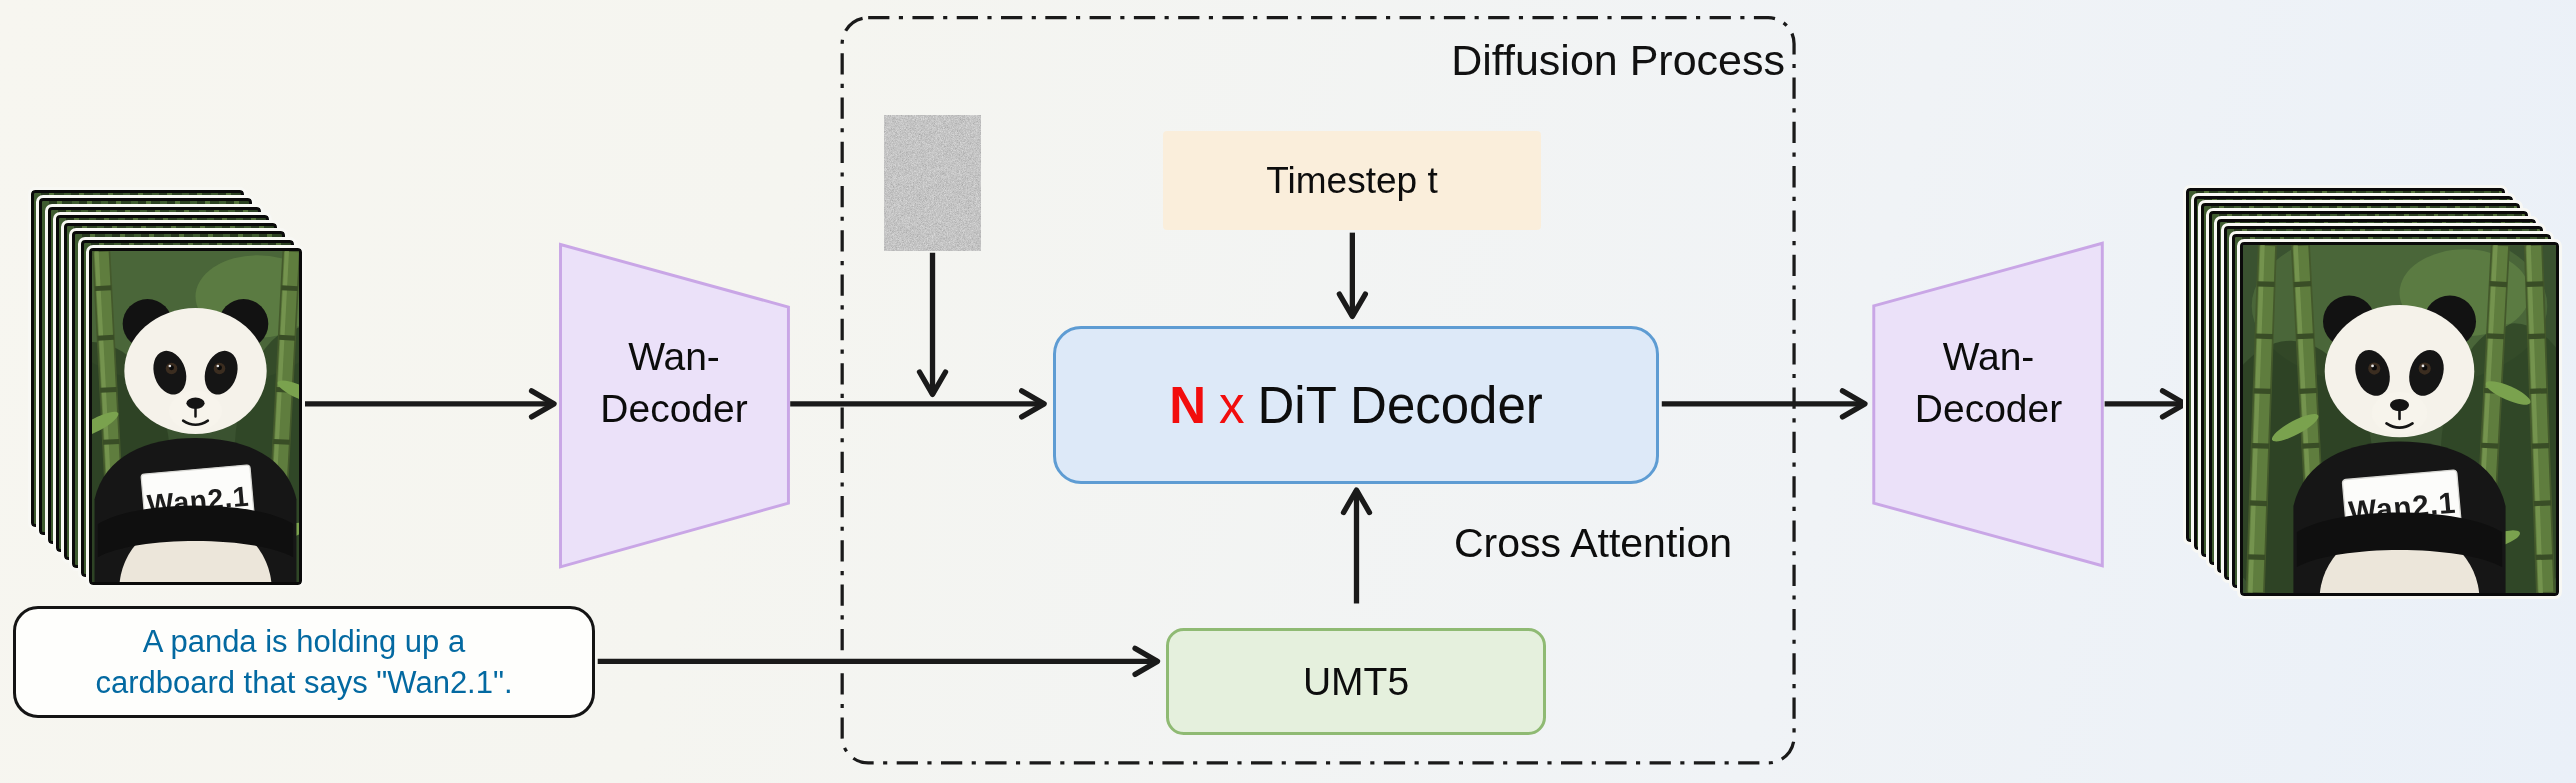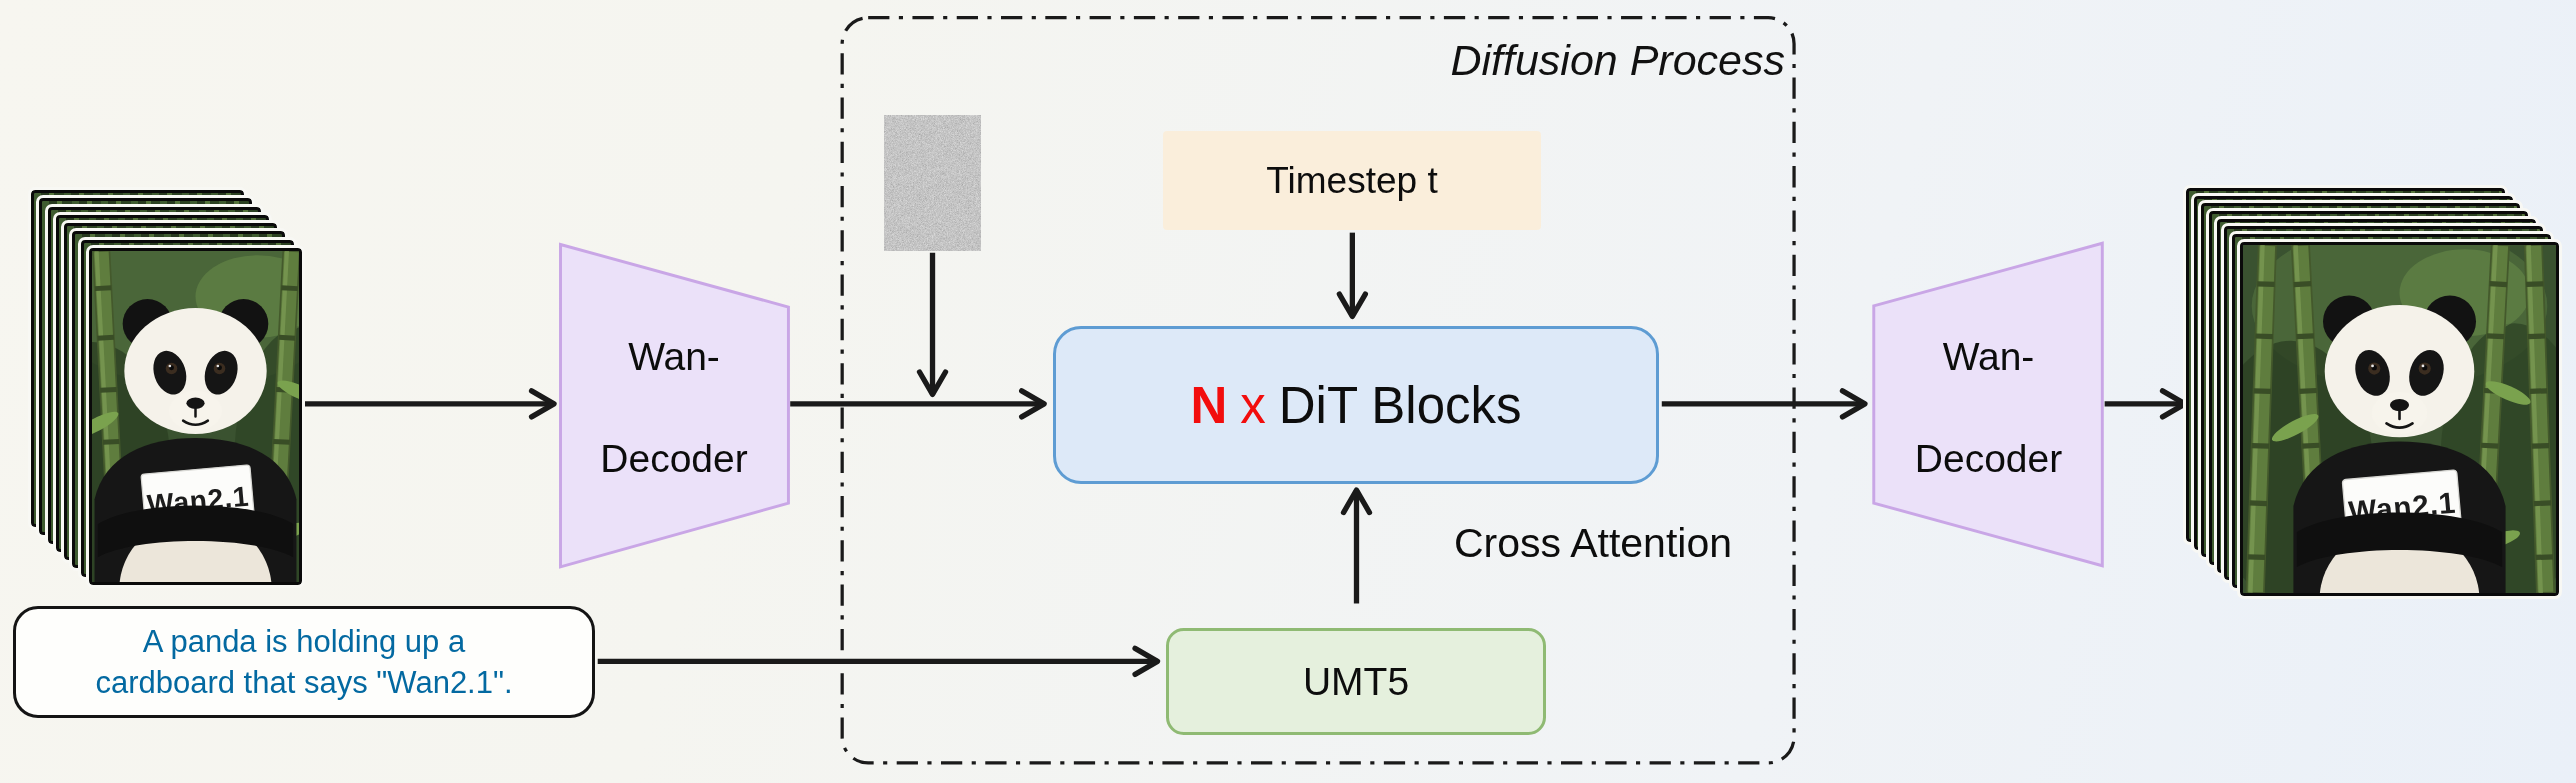--- a/index.html
+++ b/index.html
@@ -28,30 +28,30 @@
   .prompt-box{
     left:13px;top:606px;width:582px;height:112px;
     background:#fefefc;border:3.5px solid #141414;border-radius:25px;
     display:flex;flex-direction:column;align-items:center;justify-content:center;
     font-size:31px;line-height:41px;color:#0369a1;text-align:center;
     box-sizing:border-box;
   }
 
   
   .trap-label{
-    display:flex;flex-direction:column;align-items:center;justify-content:space-between;
+    display:flex;flex-direction:column;align-items:center;justify-content:flex-start;
     font-size:39px;line-height:52px;color:#0c0c0c;text-align:center;
   }
   .enc-label{left:560px;top:331px;width:228px;height:154px;}
   .dec-label{left:1874px;top:331px;width:229px;height:154px;}
 
   
   .diffusion-title{
     left:1370px;top:34px;width:415px;height:53px;
-    font-size:43px;font-style:italic;color:#111;
+    font-size:43px;color:#111;
     text-align:right;line-height:53px;
   }
 
   
   .timestep-box{
     left:1163px;top:131px;width:378px;height:99px;
     background:#faeedb;border-radius:4px;
     display:flex;align-items:center;justify-content:center;
     font-size:37px;color:#0d0d0d;
   }
@@ -200,21 +200,21 @@
 
   <div class="abs diffusion-title">Diffusion Process</div>
 
   <div class="abs timestep-box">
     <span>Timestep t</span>
   </div>
 
   <div class="abs dit-box">
     <span class="red-n">N</span>
     <span class="red-x">x</span>
-    <span>DiT Blocks</span>
+    <span>DiT Decoder</span>
   </div>
 
   <div class="abs cross-label">Cross Attention</div>
 
   <div class="abs umt5-box">
     <span>UMT5</span>
   </div>
 
   <div class="abs trap-label dec-label">
     <div>Wan-</div>

